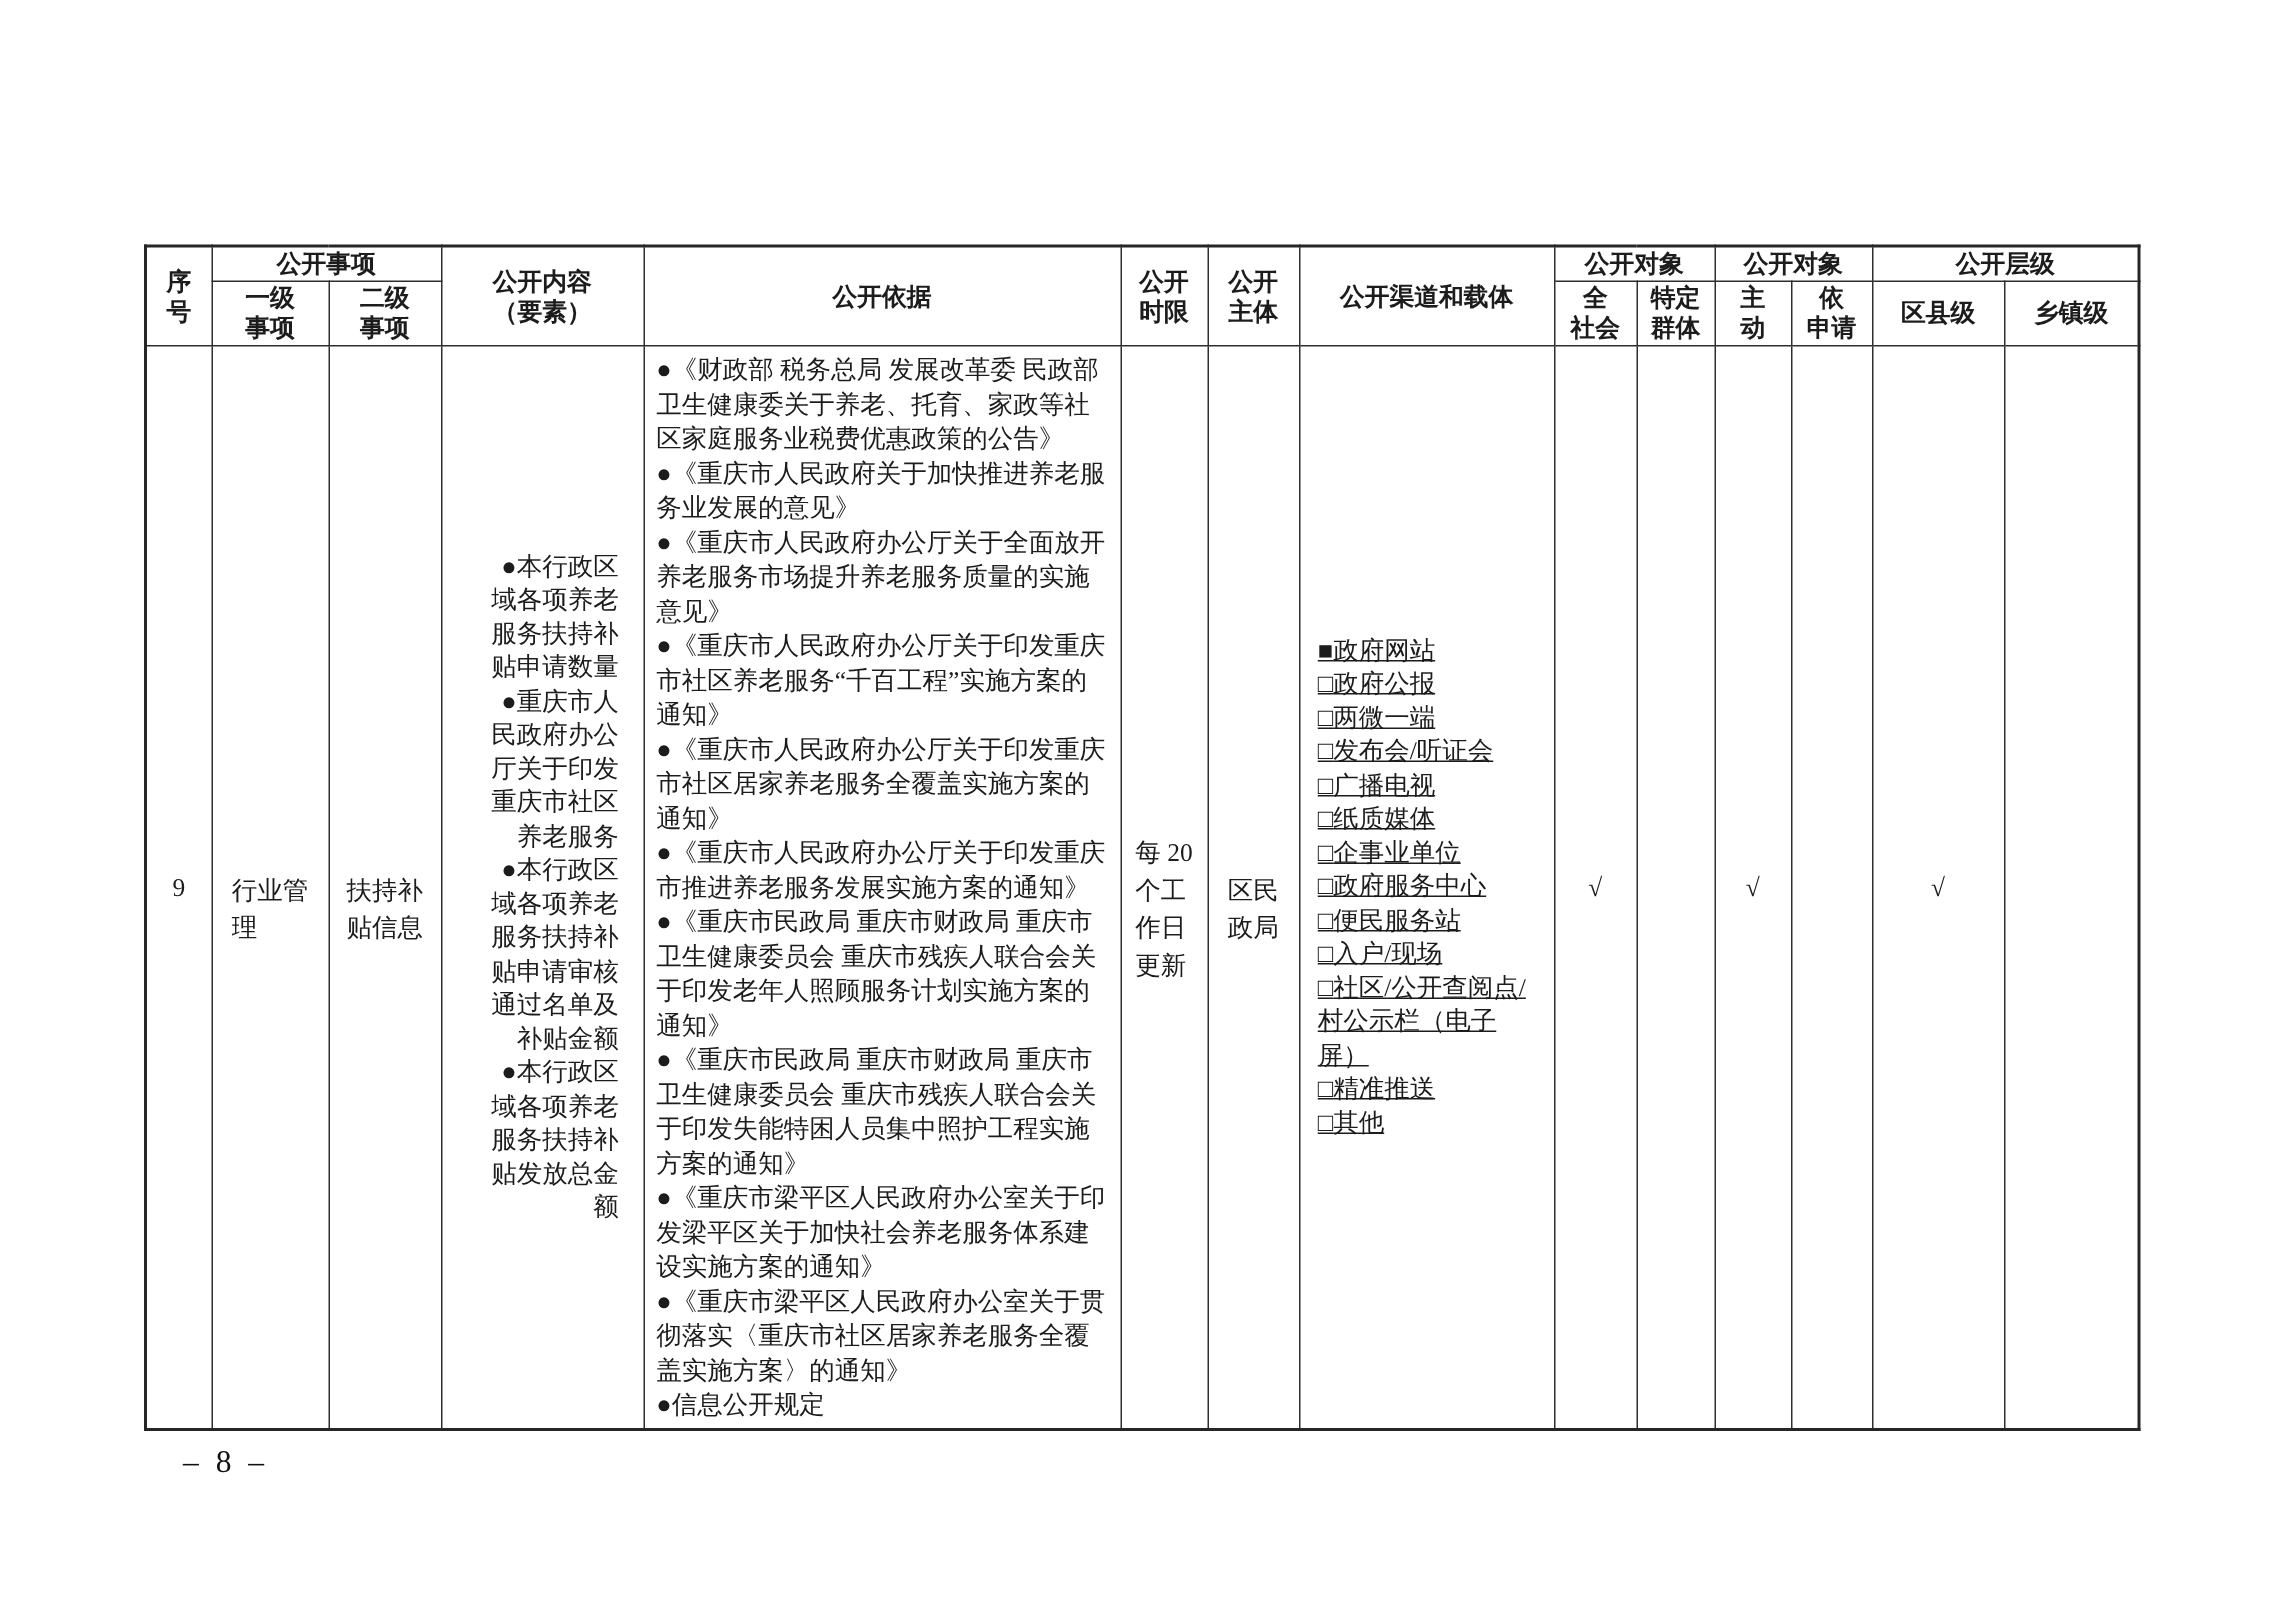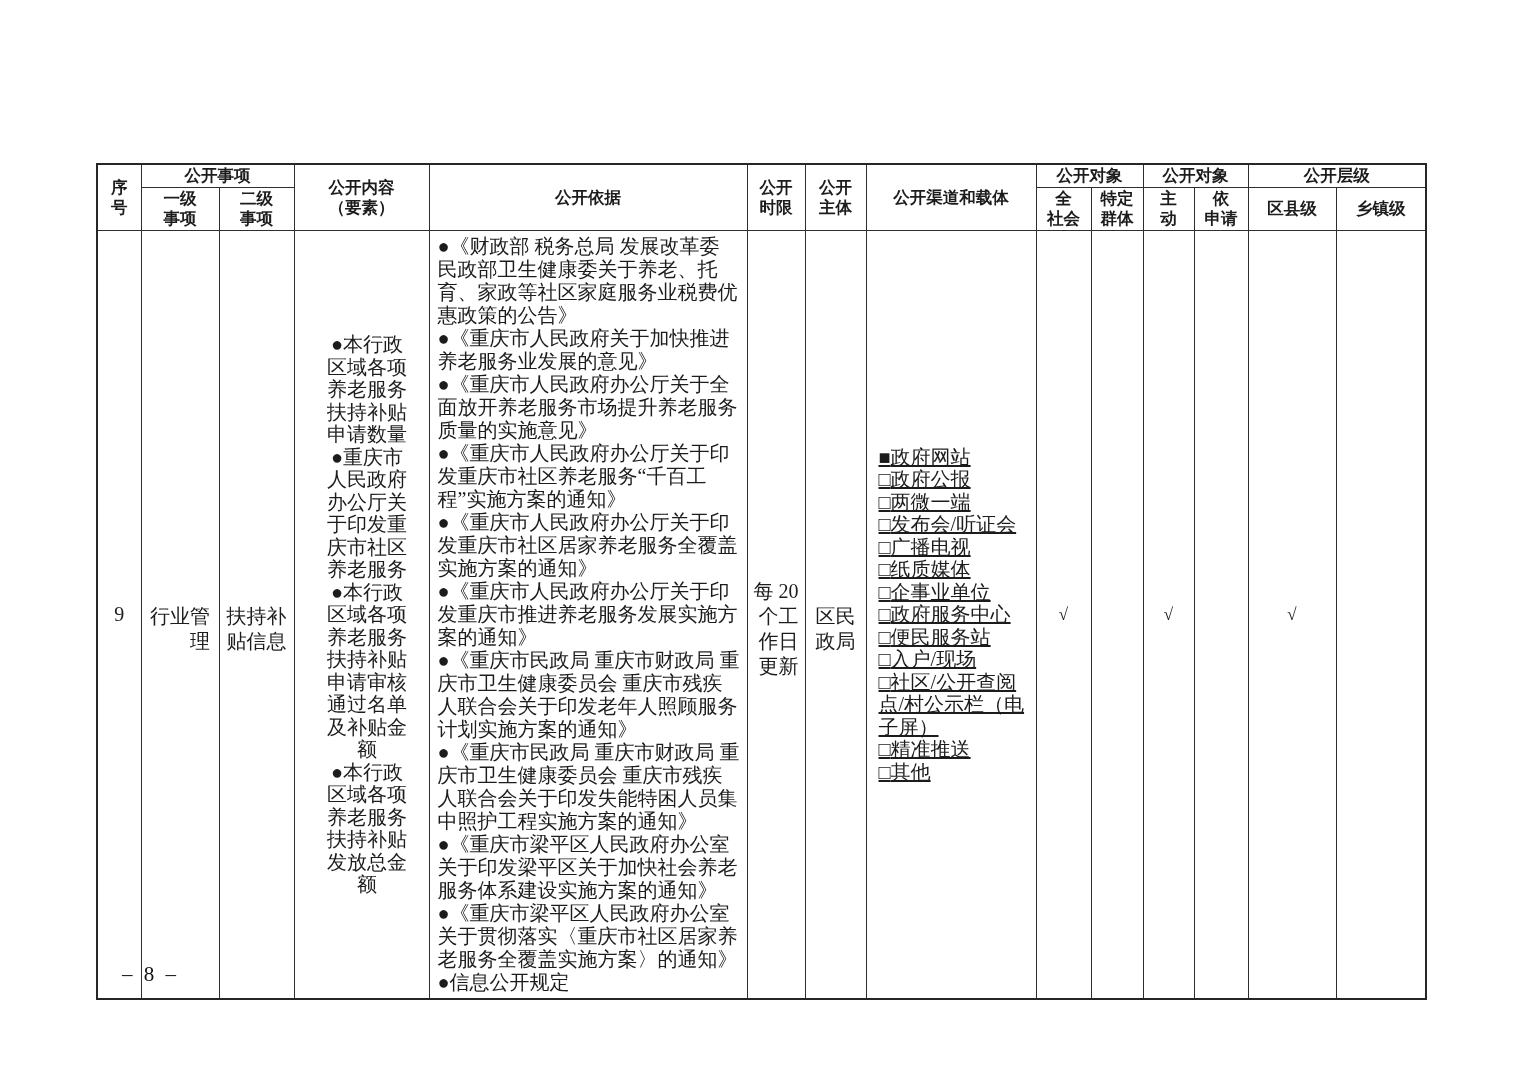--- a/index.html
+++ b/index.html
@@ -32,33 +32,33 @@
     text-align: center;
     white-space: pre-line;
     line-height: 20px;
     padding: 1px 0;
   }
   tr.h1 { height: 23px; }
   tr.h1 th { line-height: 20px; }
   tr.h2 { height: 42px; }
   tr.body-row { height: 659px; }
   td {
-    font-size: 20px;
+    font-size: 17px;
     line-height: 23px;
   }
   td.center { text-align: center; }
   td.center-block { text-align: center; }
   td.center-block > .blk {
     display: inline-block;
-    text-align: right;
+    text-align: left;
     white-space: pre-line;
     line-height: 25px;
     margin-top: 29px;
   }
-  td.content-cell  { text-align: center; padding: 4px 16px 4px 27px; line-height: 22.5px; }
+  td.content-cell  { text-align: right; padding: 4px 16px 4px 27px; line-height: 22.5px; }
   td.basis-cell    { text-align: left; padding: 4px 6px 4px 8px;  line-height: 23px; }
   td.channels-cell { text-align: left; padding: 4px 8px 4px 12px; line-height: 22.5px; text-decoration: underline; }
   .li { margin: 0; }
   td.check-cell { text-align: center; font-size: 17px; }
   .page-number {
     position: absolute;
     left: 122px;
     top: 962px;
     font-size: 21px;
     letter-spacing: 3px;

